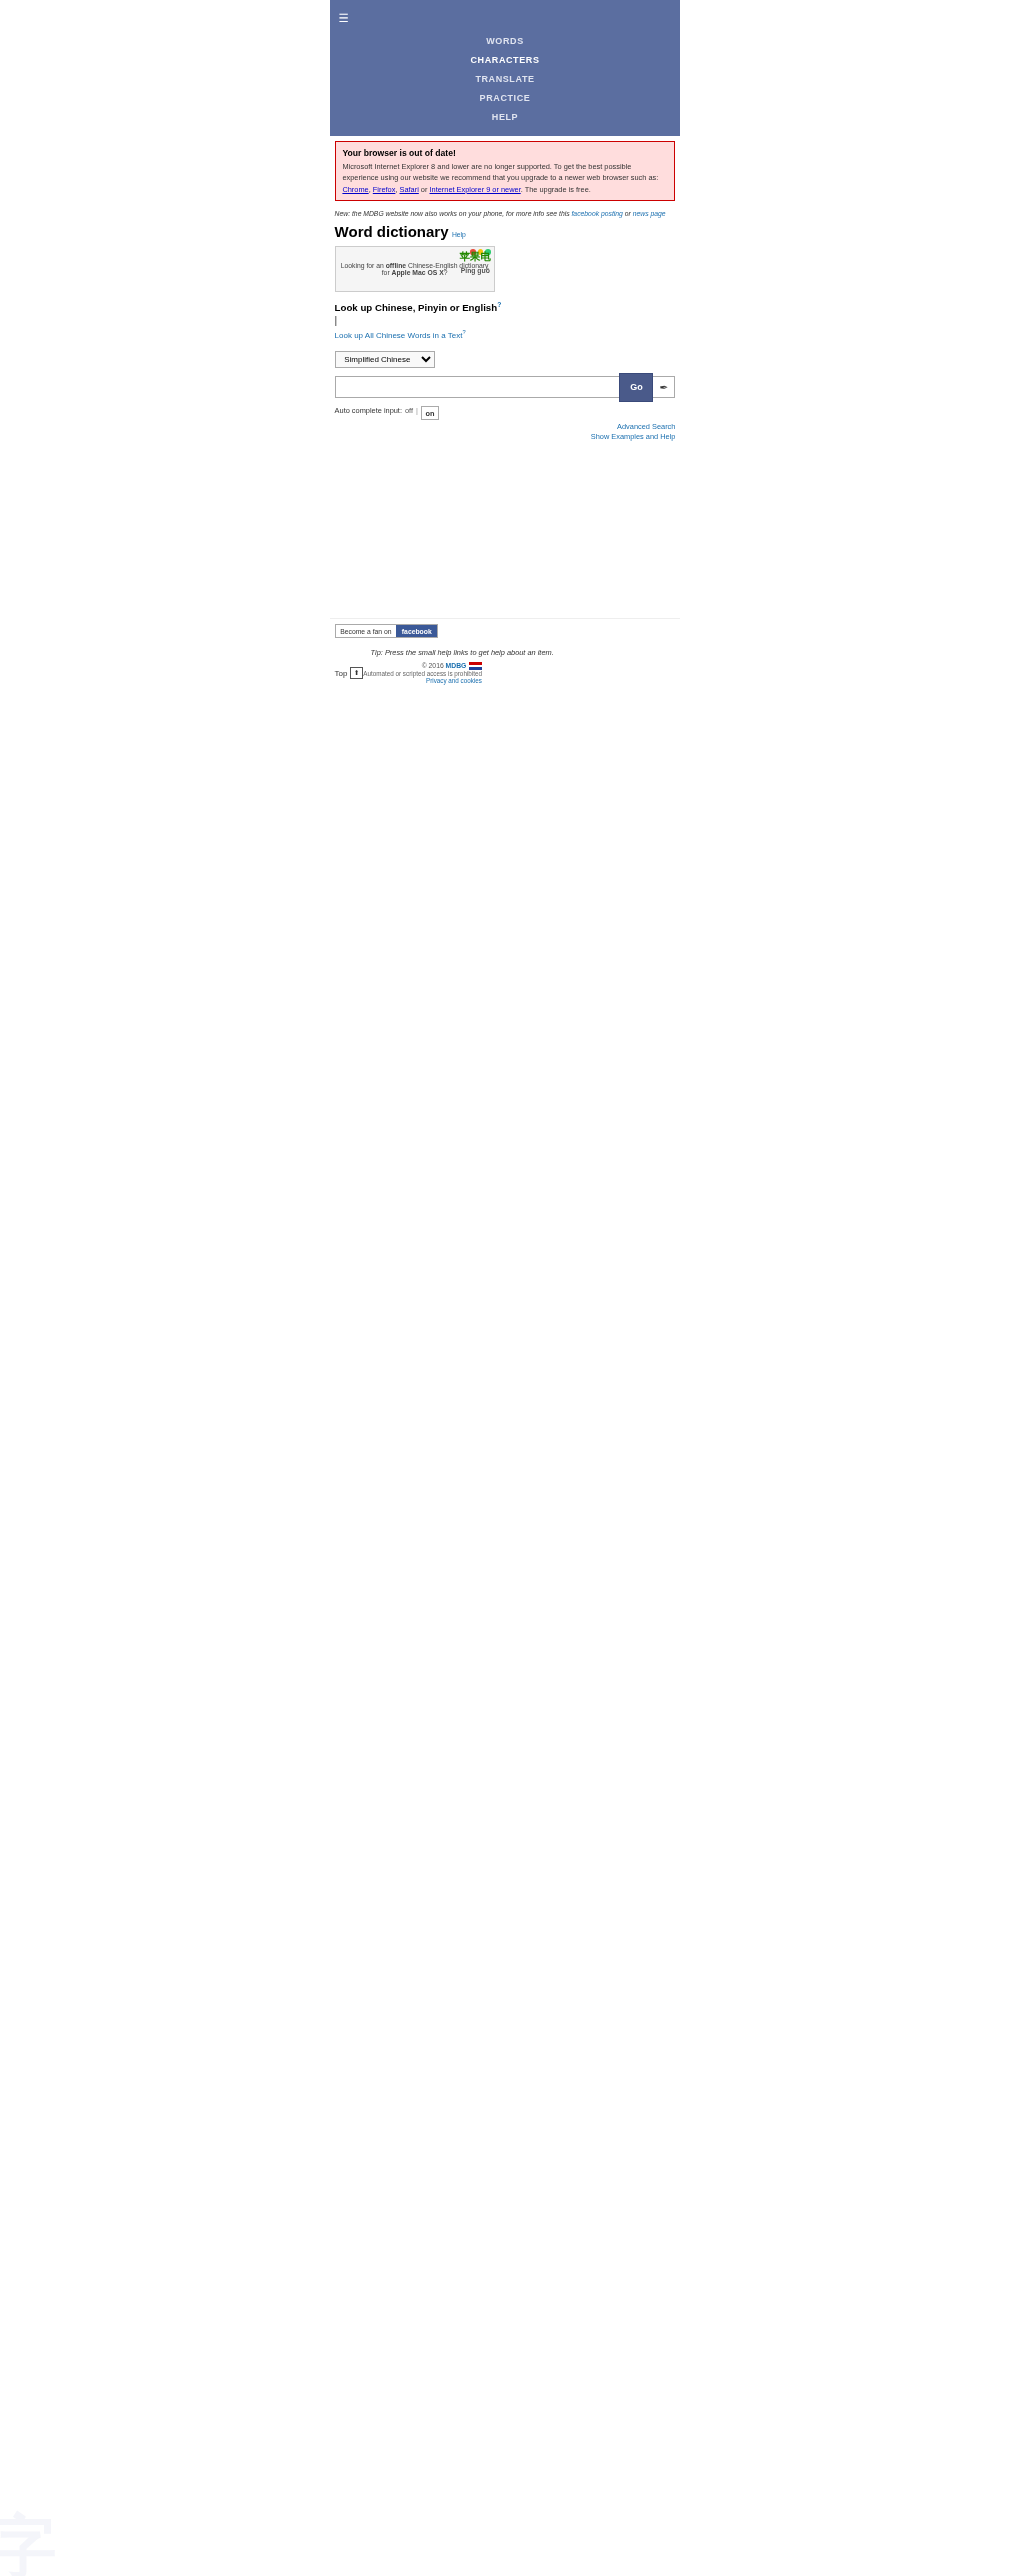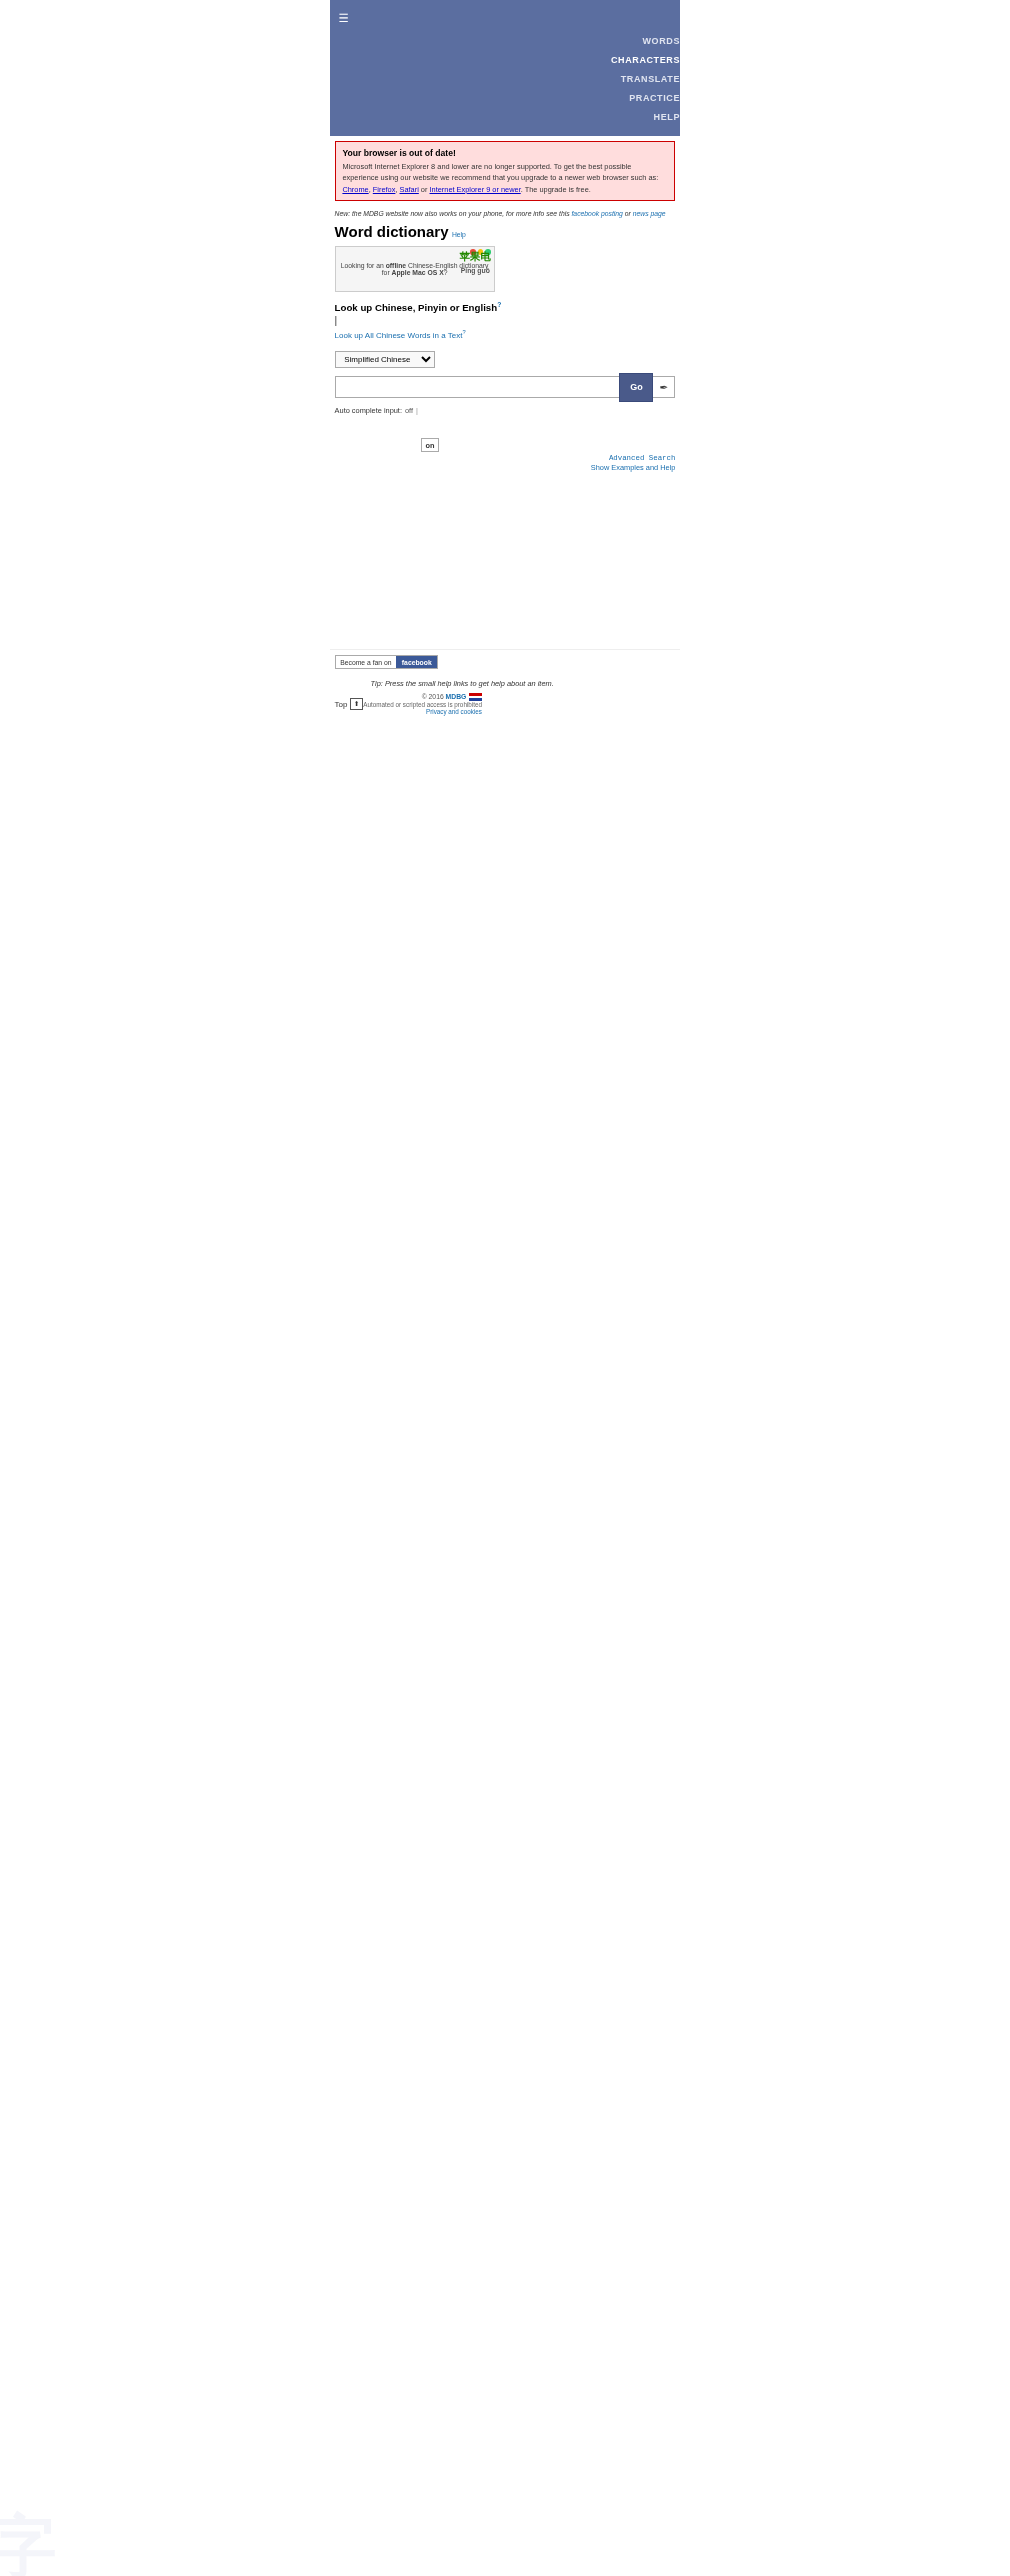--- a/index.html
+++ b/index.html
@@ -19,21 +19,21 @@
     }
     .hamburger {
       color: #fff;
       font-size: 11.4px;
       padding: 5.7px 8.6px;
       cursor: pointer;
       display: block;
     }
     .nav-links {
       list-style: none;
-      text-align: right;
+      text-align: center;
     }
     .nav-links li {
       padding: 4.6px 0;
     }
     .nav-links li a {
       color: #e0e4f0;
       text-decoration: none;
       font-size: 9px;
       letter-spacing: 0.6px;
       font-weight: bold;
@@ -244,32 +244,30 @@
     .autocomplete-off {
       color: #555;
       text-decoration: none;
     }
     .autocomplete-on {
       border: 0.6px solid #aaa;
       padding: 1.1px 3.4px;
       font-size: 7.4px;
       font-weight: bold;
       color: #333;
-      margin-top: 32px;
     }
     .autocomplete-sep {
       color: #999;
     }
     .advanced-search-link {
       color: #1a6faf;
       font-size: 7.4px;
       text-decoration: none;
       display: block;
       text-align: right;
-      font-family: Liberation Mono, monospace;
     }
     .show-examples-link {
       color: #1a6faf;
       font-size: 7.4px;
       text-decoration: none;
       display: block;
       text-align: right;
       margin-top: 1.1px;
     }
 

